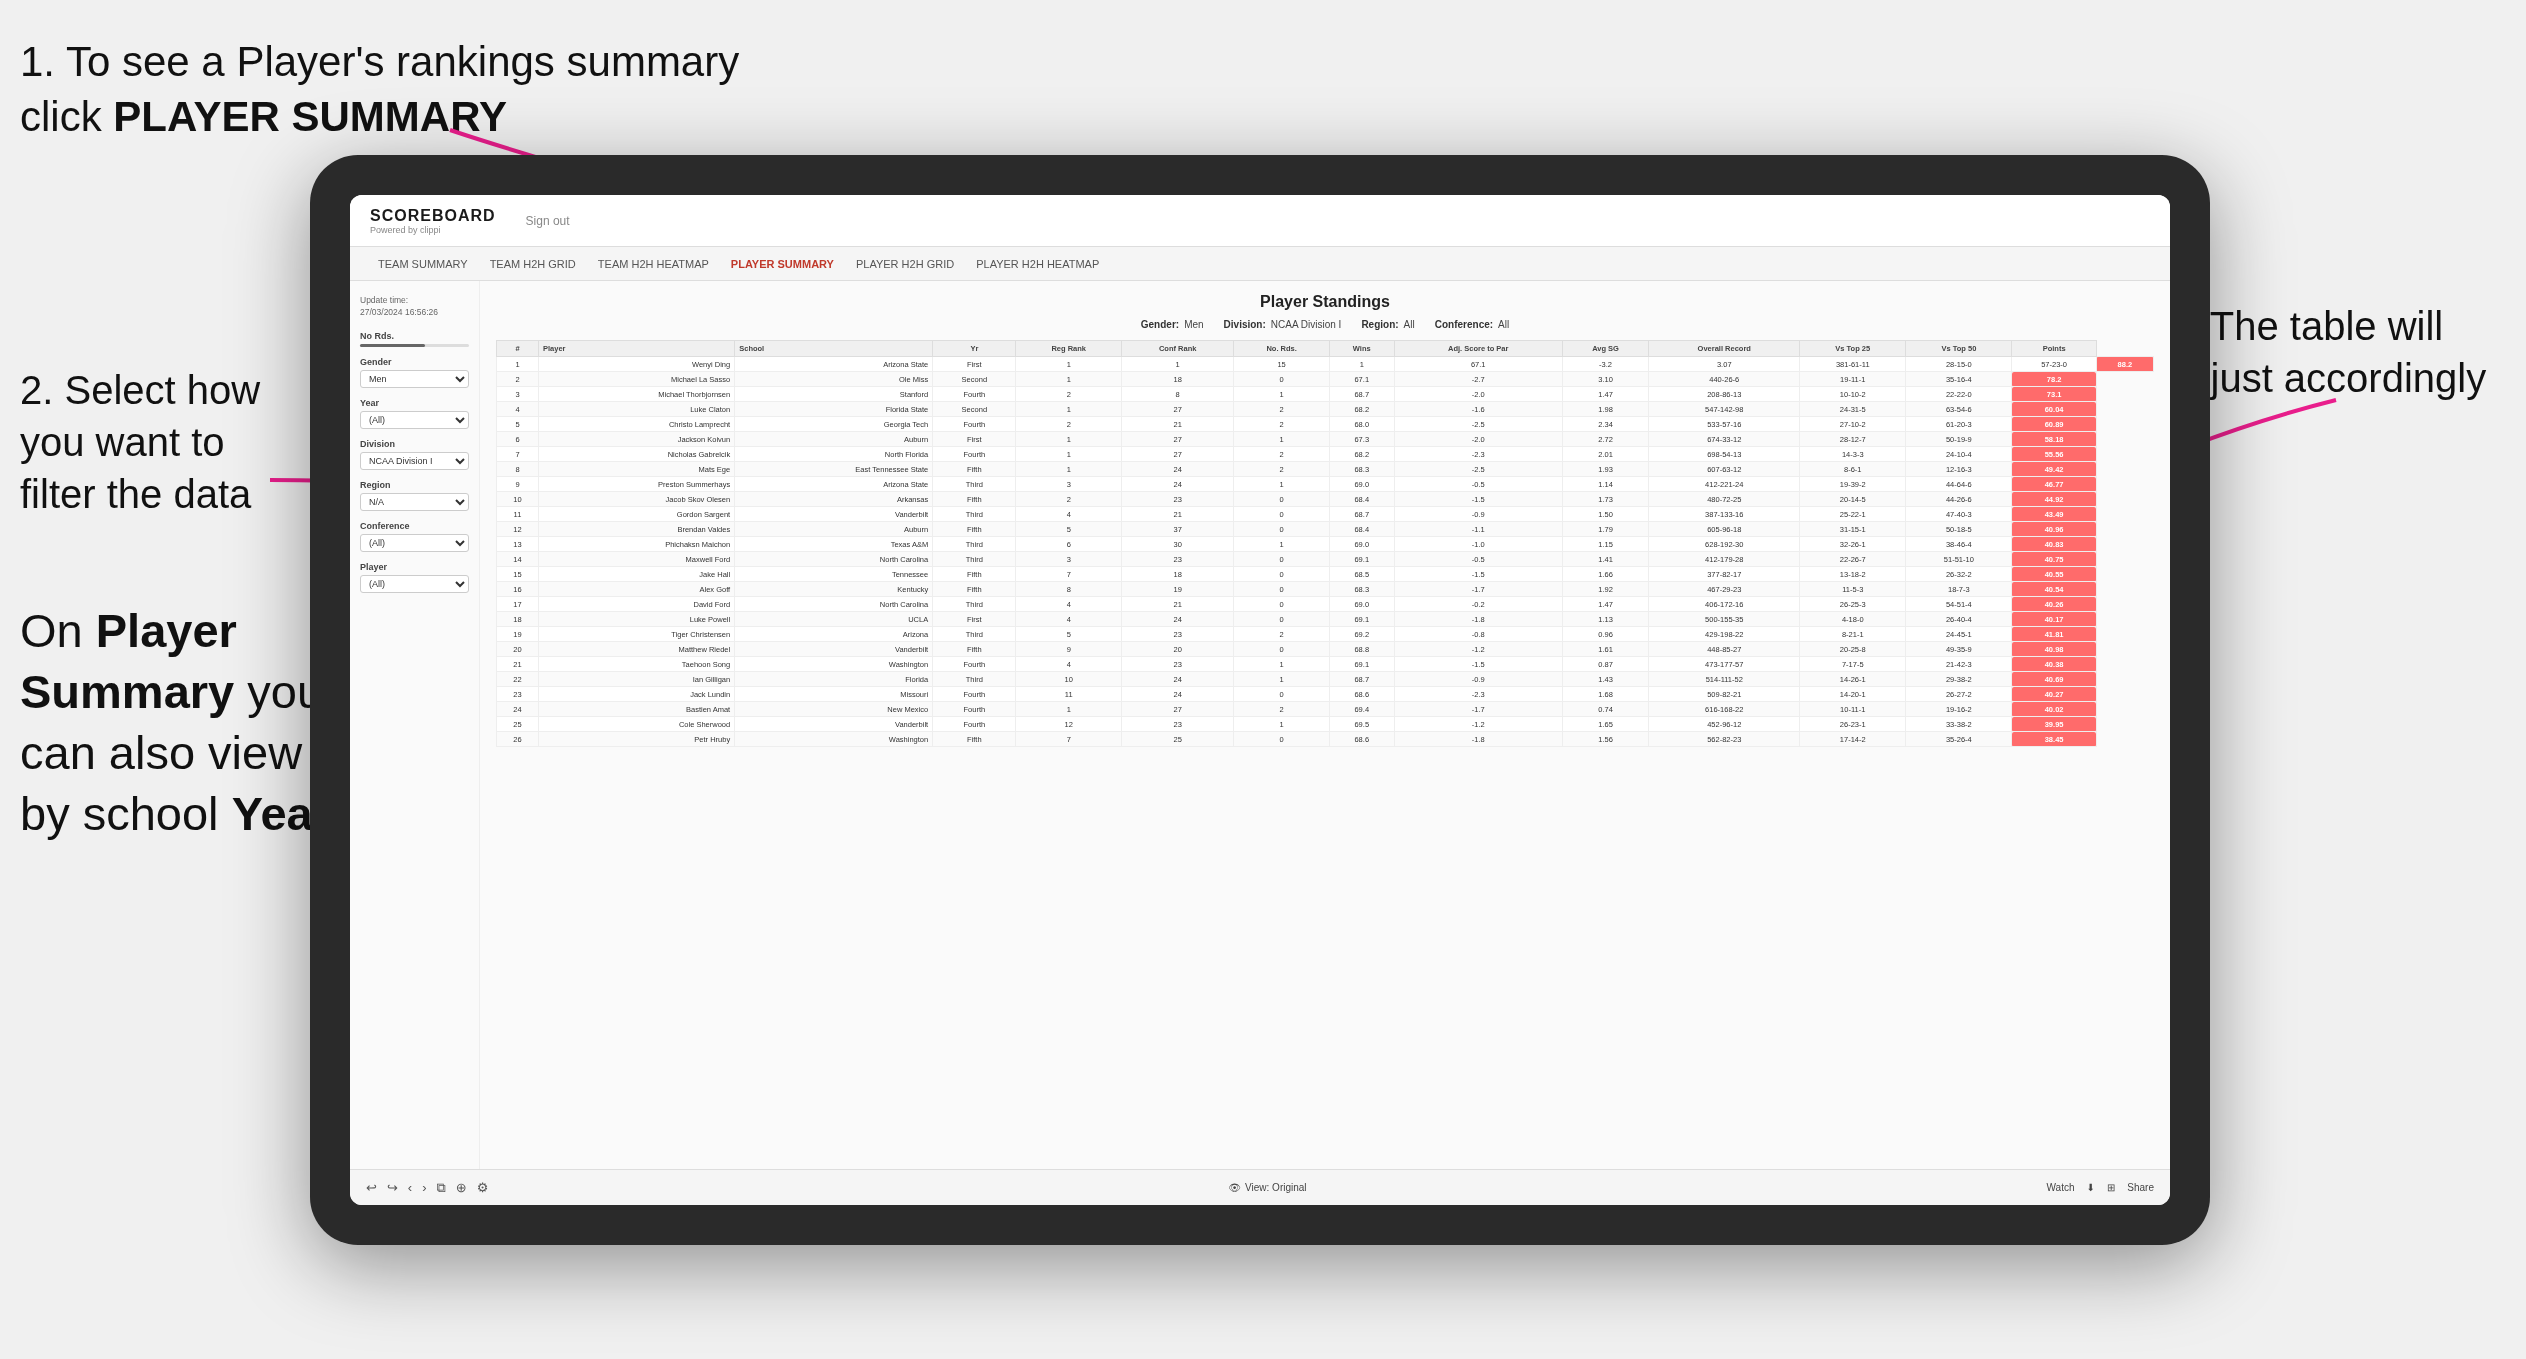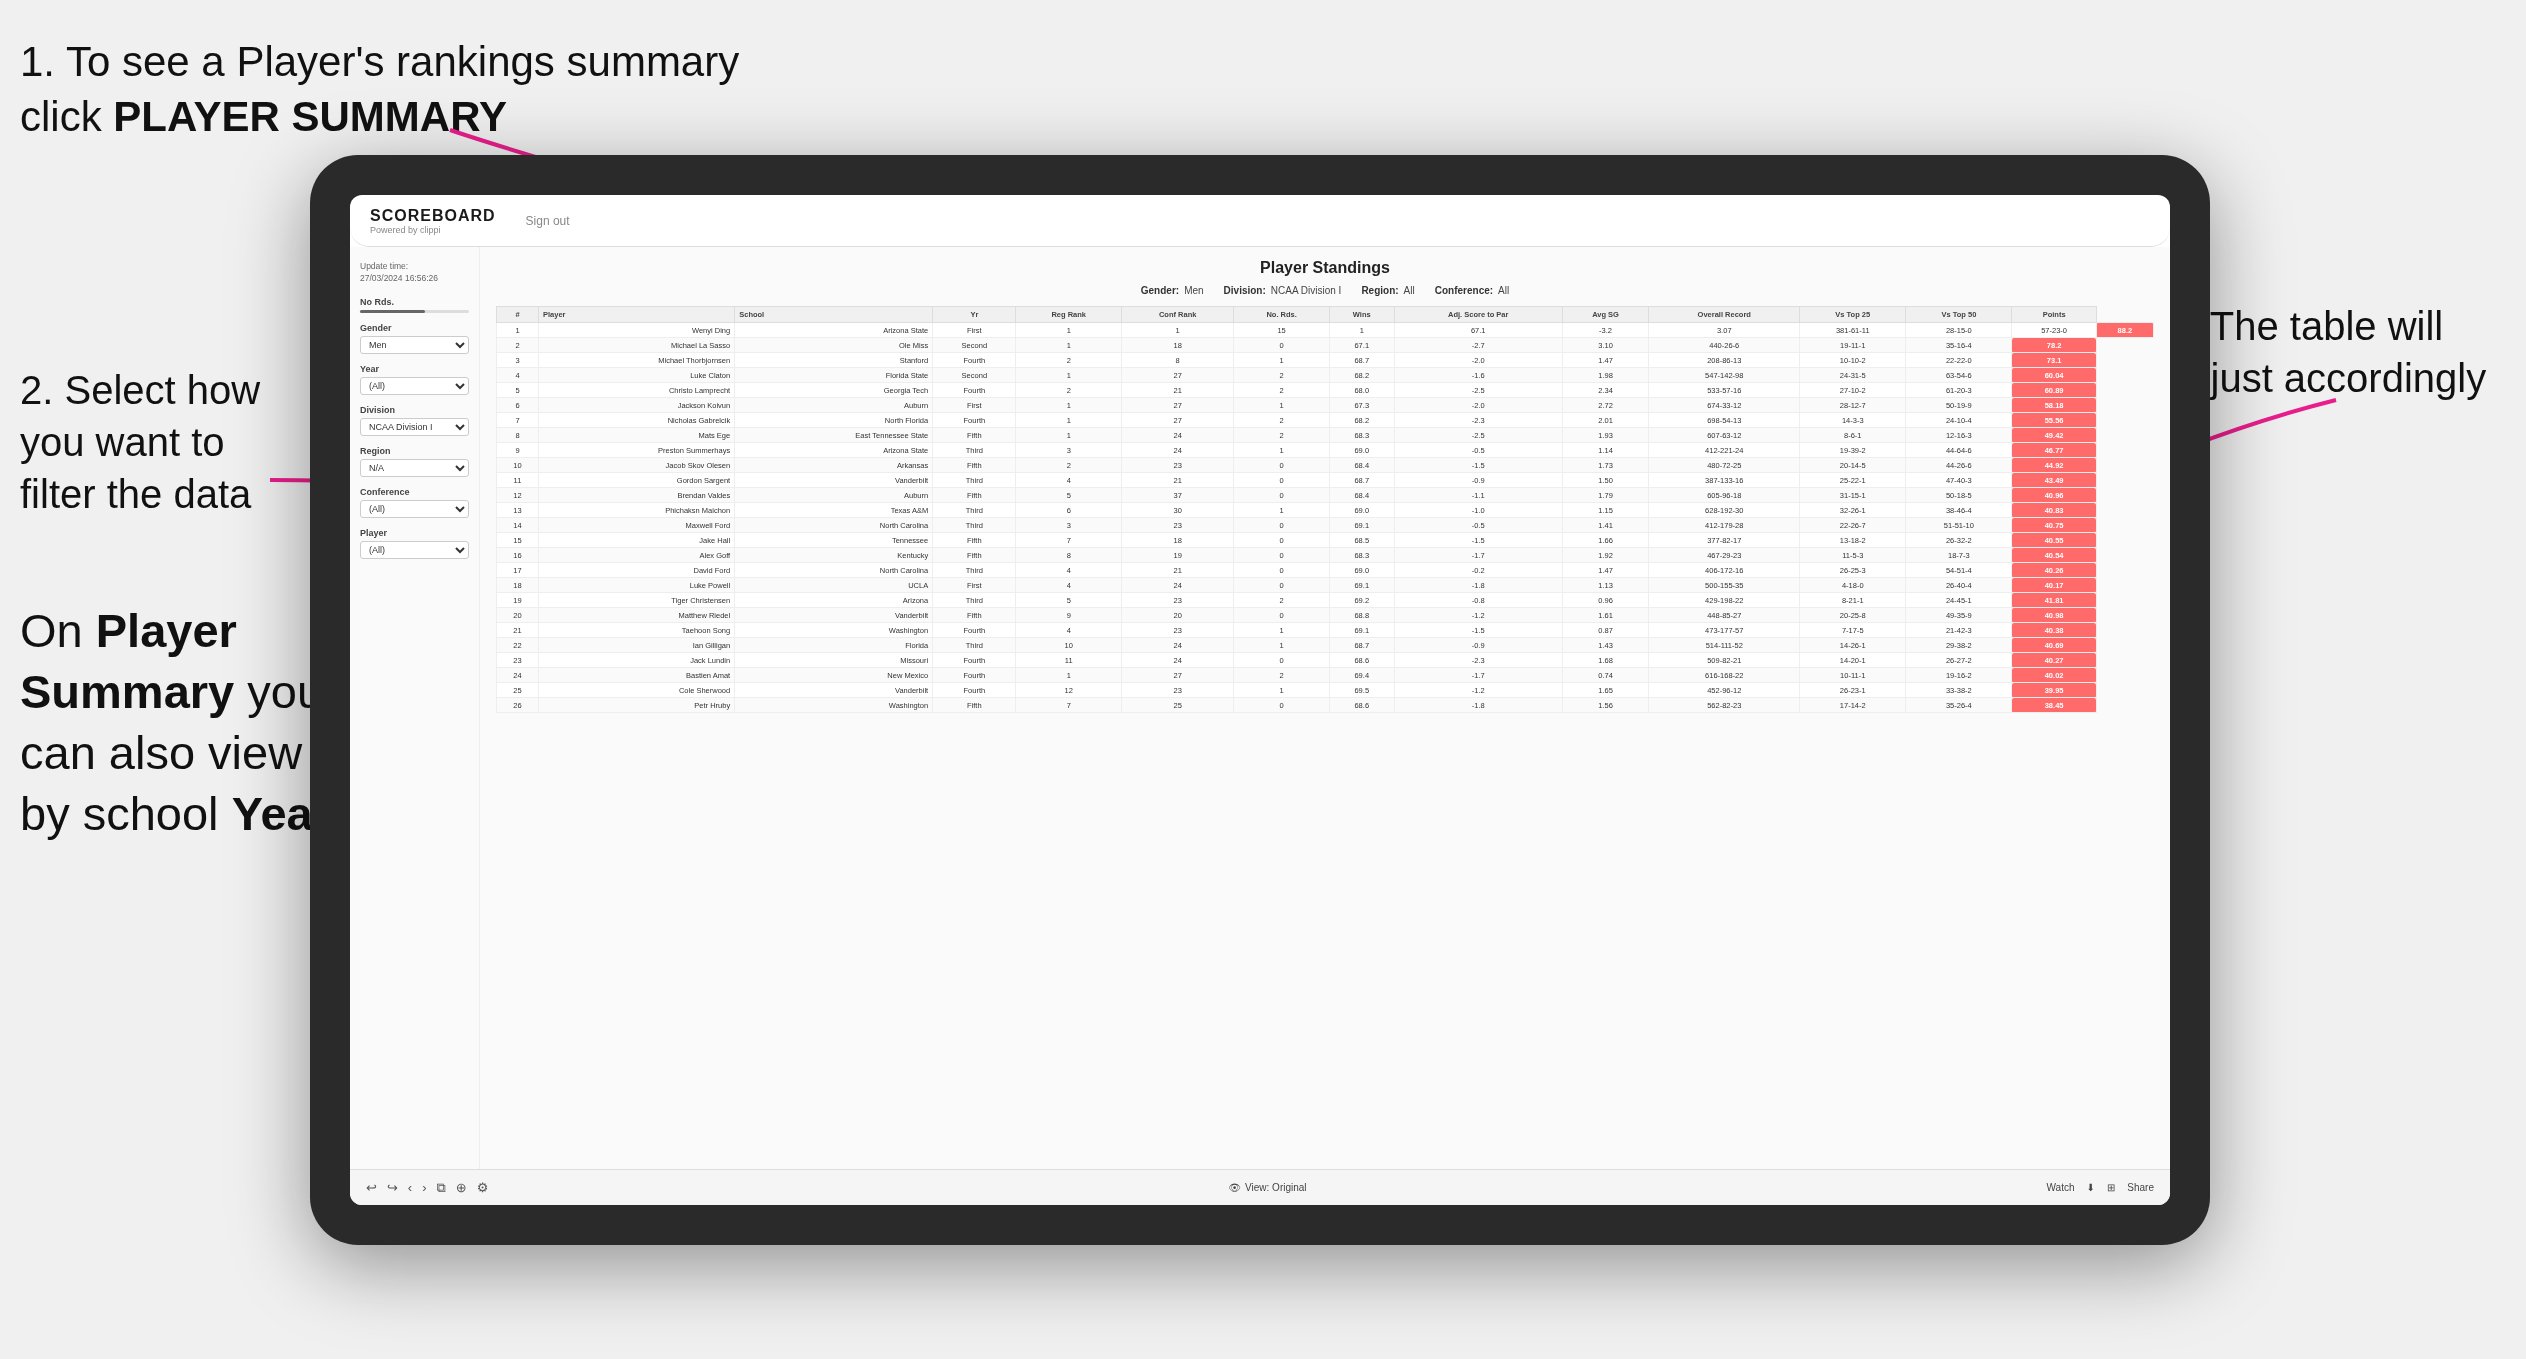--- a/index.html
+++ b/index.html
@@ -83,21 +83,20 @@
 
     
     .scoreboard-nav {
       background: #fff;
       border-bottom: 1px solid #ddd;
       display: flex;
       align-items: center;
       padding: 0 20px;
       height: 52px;
       flex-shrink: 0;
-      border-radius: 19px;
     }
 
     .scoreboard-logo {
       display: flex;
       flex-direction: column;
       margin-right: 30px;
     }
 
     .scoreboard-logo-top {
       font-size: 16px;
@@ -409,20 +408,28 @@
     <div class="scoreboard-nav">
       <div class="scoreboard-logo">
         <span class="scoreboard-logo-top">SCOREBOARD</span>
         <span class="scoreboard-logo-sub">Powered by clippi</span>
       </div>
       <div class="nav-right">
         <span>Sign out</span>
       </div>
     </div>
 
+    <div class="sub-nav">
+      <span class="sub-nav-item">TEAM SUMMARY</span>
+      <span class="sub-nav-item">TEAM H2H GRID</span>
+      <span class="sub-nav-item">TEAM H2H HEATMAP</span>
+      <span class="sub-nav-item active">PLAYER SUMMARY</span>
+      <span class="sub-nav-item">PLAYER H2H GRID</span>
+      <span class="sub-nav-item">PLAYER H2H HEATMAP</span>
+    </div>
 
     <div class="main-content">
 
       <div class="filter-panel">
         <div class="filter-update">
           <span>Update time:</span><br>
           <span>27/03/2024 16:56:26</span>
         </div>
 
         <div class="filter-section">

